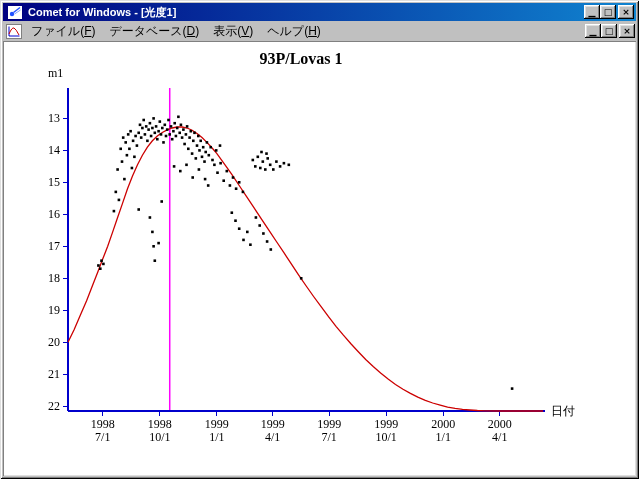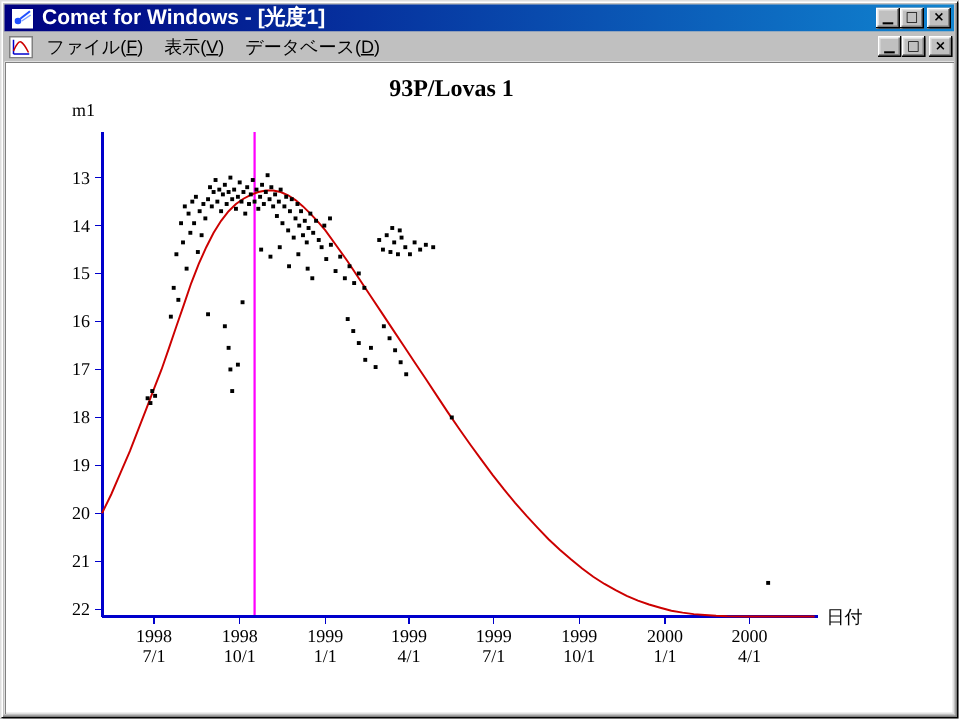--- a/index.html
+++ b/index.html
@@ -7,21 +7,21 @@
     position:relative;width:639px;height:479px;background:#c0c0c0;
     box-shadow:inset 1px 1px 0 #dfdfdf, inset -1px -1px 0 #000,
                inset 2px 2px 0 #ffffff, inset -2px -2px 0 #808080;
     font-family:"Liberation Sans",sans-serif;overflow:hidden;
   }
   .titlebar{
     position:absolute;left:3px;top:3px;right:3px;height:18px;
     background:linear-gradient(90deg,#000080,#1084d0);
     display:flex;align-items:center;padding:0 2px;box-sizing:border-box;
   }
-  .title-text{color:#fff;font-size:14px;font-weight:bold;margin-left:3px;flex:1;
+  .title-text{color:#fff;font-size:11px;font-weight:bold;margin-left:3px;flex:1;
     white-space:nowrap;overflow:hidden;}
   .btn-row{display:flex;align-items:center;}
   .win-btn{
     width:16px;height:14px;background:#c0c0c0;position:relative;
     box-shadow:inset -1px -1px 0 #000, inset 1px 1px 0 #fff,
                inset -2px -2px 0 #808080, inset 2px 2px 0 #dfdfdf;
     display:flex;align-items:center;justify-content:center;
     font-family:"DejaVu Sans",sans-serif;font-size:9px;font-weight:bold;color:#000;
     line-height:1;user-select:none;
   }
@@ -68,22 +68,23 @@
 
   <div class="menubar">
     <svg class="sys-icon" width="16" height="15" viewBox="0 0 16 15">
       <rect x="0.5" y="0.5" width="15" height="14" fill="#ffffff" stroke="#808080"></rect>
       <line x1="3" y1="2.5" x2="3" y2="12" stroke="#0000cc" stroke-width="1"></line>
       <line x1="3" y1="12" x2="13.5" y2="12" stroke="#0000cc" stroke-width="1"></line>
       <path d="M3 10 Q6 3 8 4 T13 11" fill="none" stroke="#cc0000" stroke-width="1"></path>
     </svg>
     <span class="menu-items">
         <span class="menu-item">ファイル(<u>F</u>)</span>
+        <span class="menu-item">データベース(<u>D</u>)</span>
         <span class="menu-item">表示(<u>V</u>)</span>
-        <span class="menu-item">データベース(<u>D</u>)</span>
+        <span class="menu-item">ヘルプ(<u>H</u>)</span>
       </span>
     <span class="btn-row">
         <span class="win-btn">
           <span>▁</span>
         </span>
         <span class="win-btn">
           <span>□</span>
         </span>
         <span class="win-btn gap">
           <span>×</span>

